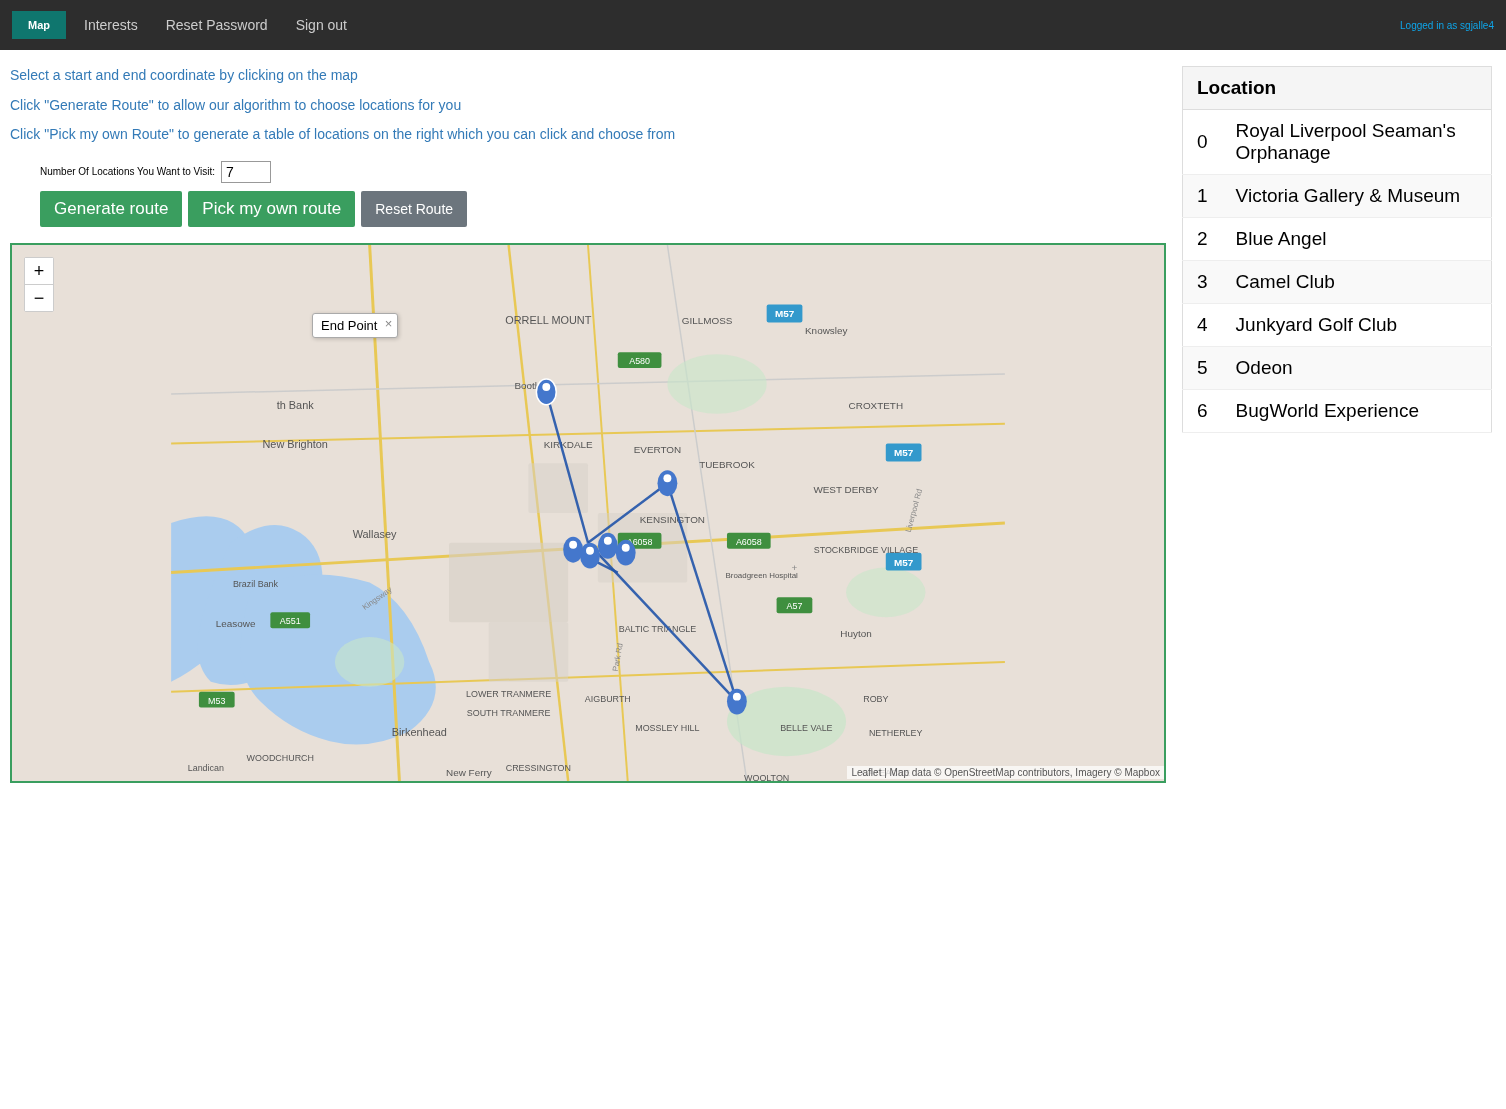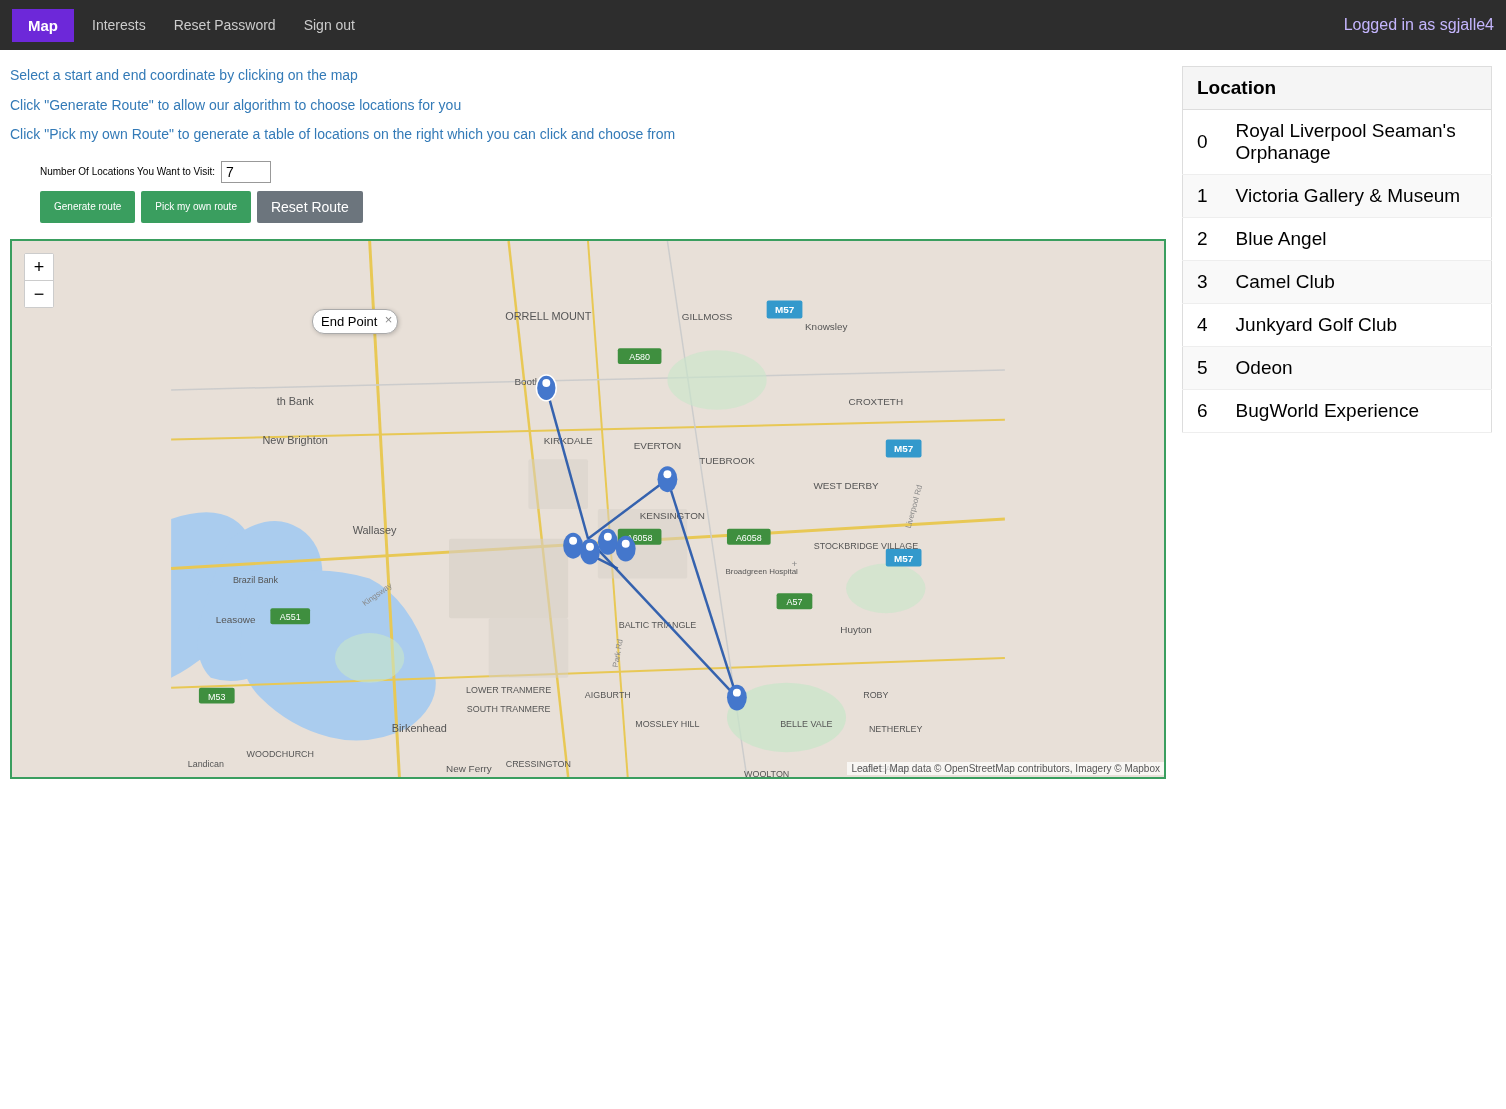--- a/index.html
+++ b/index.html
@@ -7,38 +7,38 @@
 
     
     nav {
       background: #2d2d2d;
       display: flex;
       align-items: center;
       height: 50px;
       padding: 0 12px;
     }
     .nav-brand {
-      background: #6d28d9;
+      background: #0f766e;
       color: #fff;
       padding: 8px 16px;
-      font-size: 15px;
+      font-size: 11px;
       font-weight: bold;
       margin-right: 4px;
     }
     .nav-link {
       color: #ccc;
       padding: 8px 14px;
       font-size: 14px;
       cursor: pointer;
       text-decoration: none;
     }
     .nav-right {
       margin-left: auto;
-      color: #c4b5fd;
-      font-size: 16px;
+      color: #0ea5e9;
+      font-size: 10px;
     }
 
     
     .main-content {
       display: flex;
       padding: 16px 14px 10px 10px;
       gap: 16px;
     }
     .left-panel {
       flex: 1;
@@ -89,21 +89,21 @@
     .controls-buttons {
       display: flex;
       gap: 6px;
       padding-left: 30px;
     }
     .btn-green {
       background: #3a9e5f;
       color: #fff;
       border: none;
       padding: 8px 14px;
-      font-size: 10px;
+      font-size: 17px;
       cursor: pointer;
       border-radius: 2px;
     }
     .btn-grey {
       background: #6c757d;
       color: #fff;
       border: none;
       padding: 8px 14px;
       font-size: 14px;
       cursor: pointer;
@@ -152,21 +152,21 @@
     }
     .zoom-divider { height: 1px; background: #ccc; }
 
     
     .endpoint-popup {
       position: absolute;
       top: 68px;
       left: 300px;
       background: #fff;
       border: 1px solid #aaa;
-      border-radius: 12px;
+      border-radius: 3px;
       padding: 4px 20px 4px 8px;
       font-size: 13px;
       z-index: 10;
       box-shadow: 1px 1px 4px rgba(0,0,0,0.2);
     }
     .endpoint-popup .close-x {
       position: absolute;
       top: 2px;
       right: 5px;
       cursor: pointer;

